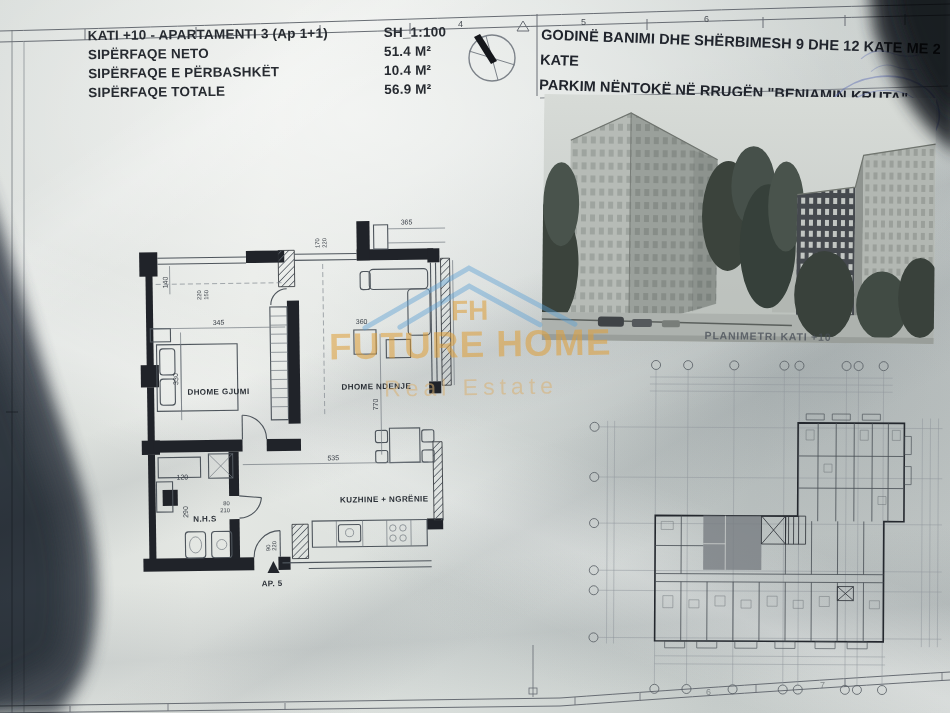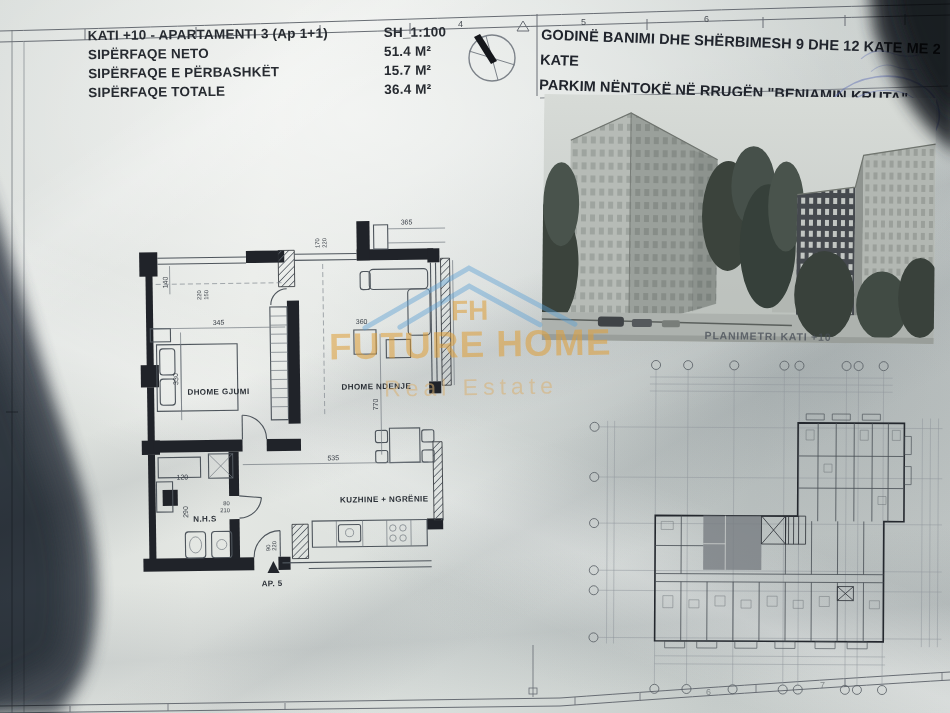--- a/index.html
+++ b/index.html
@@ -112,25 +112,25 @@
     <div class="hdr-row">
       <span class="hdr-label">KATI +10 - APARTAMENTI 3  (Ap 1+1)</span>
       <span class="hdr-value">SH_1:100</span>
     </div>
     <div class="hdr-row">
       <span class="hdr-label">SIPËRFAQE NETO</span>
       <span class="hdr-value">51.4 M²</span>
     </div>
     <div class="hdr-row">
       <span class="hdr-label">SIPËRFAQE E PËRBASHKËT</span>
-      <span class="hdr-value">15.7 M²</span>
+      <span class="hdr-value">10.4 M²</span>
     </div>
     <div class="hdr-row">
       <span class="hdr-label">SIPËRFAQE TOTALE</span>
-      <span class="hdr-value">36.4 M²</span>
+      <span class="hdr-value">56.9 M²</span>
     </div>
   </div>
 
   <div class="ptitle">
     <div>GODINË BANIMI DHE SHËRBIMESH 9 DHE 12 KATE ME 2 KATE</div>
     <div>PARKIM NËNTOKË NË RRUGËN "BENIAMIN KRUTA"</div>
   </div>
 
   <svg class="svgabs" style="left:810px;top:48px;width:150px;height:118px;opacity:.45;transform:rotate(-8deg);" viewBox="0 0 150 118">
     <g stroke="#5d6cb4" fill="none">

